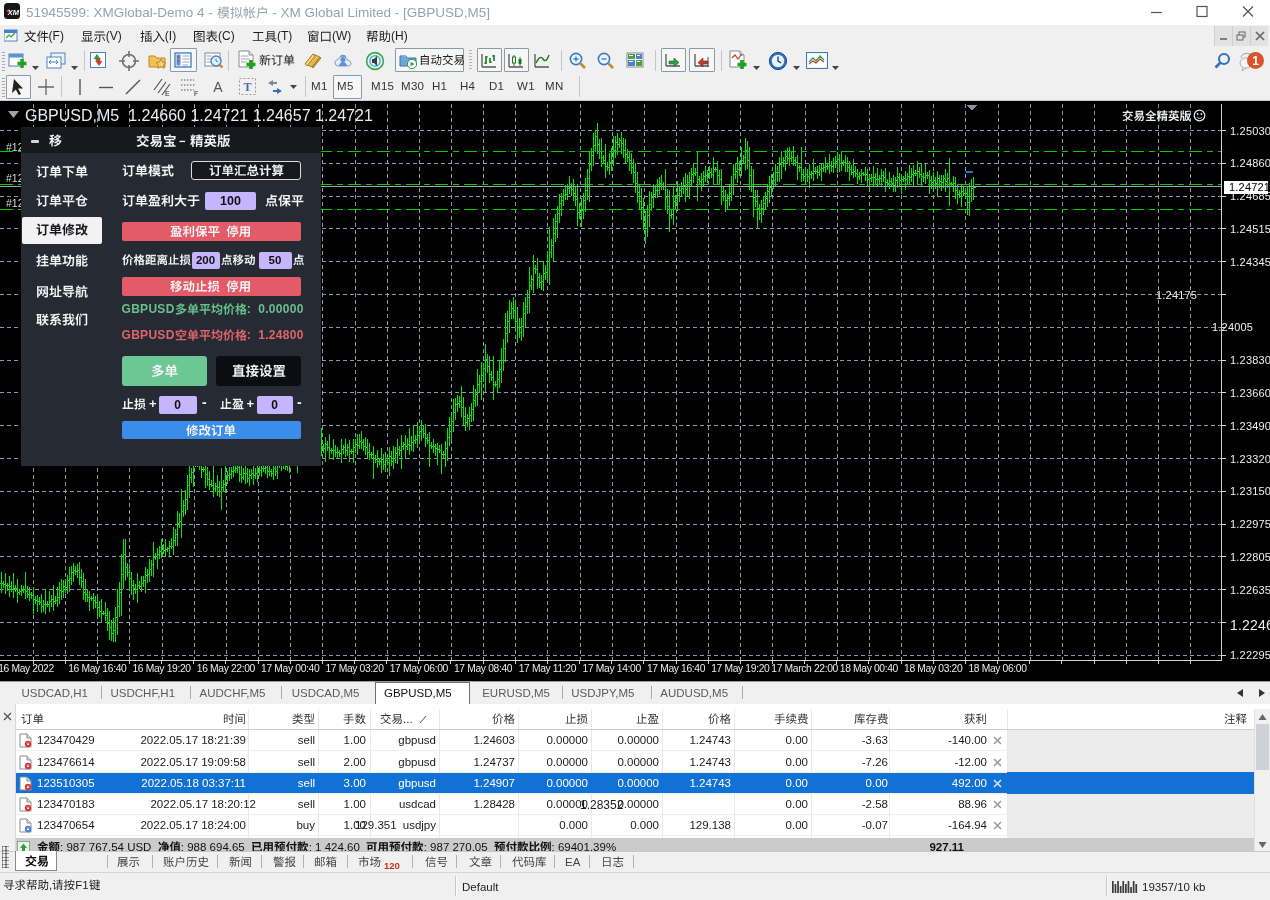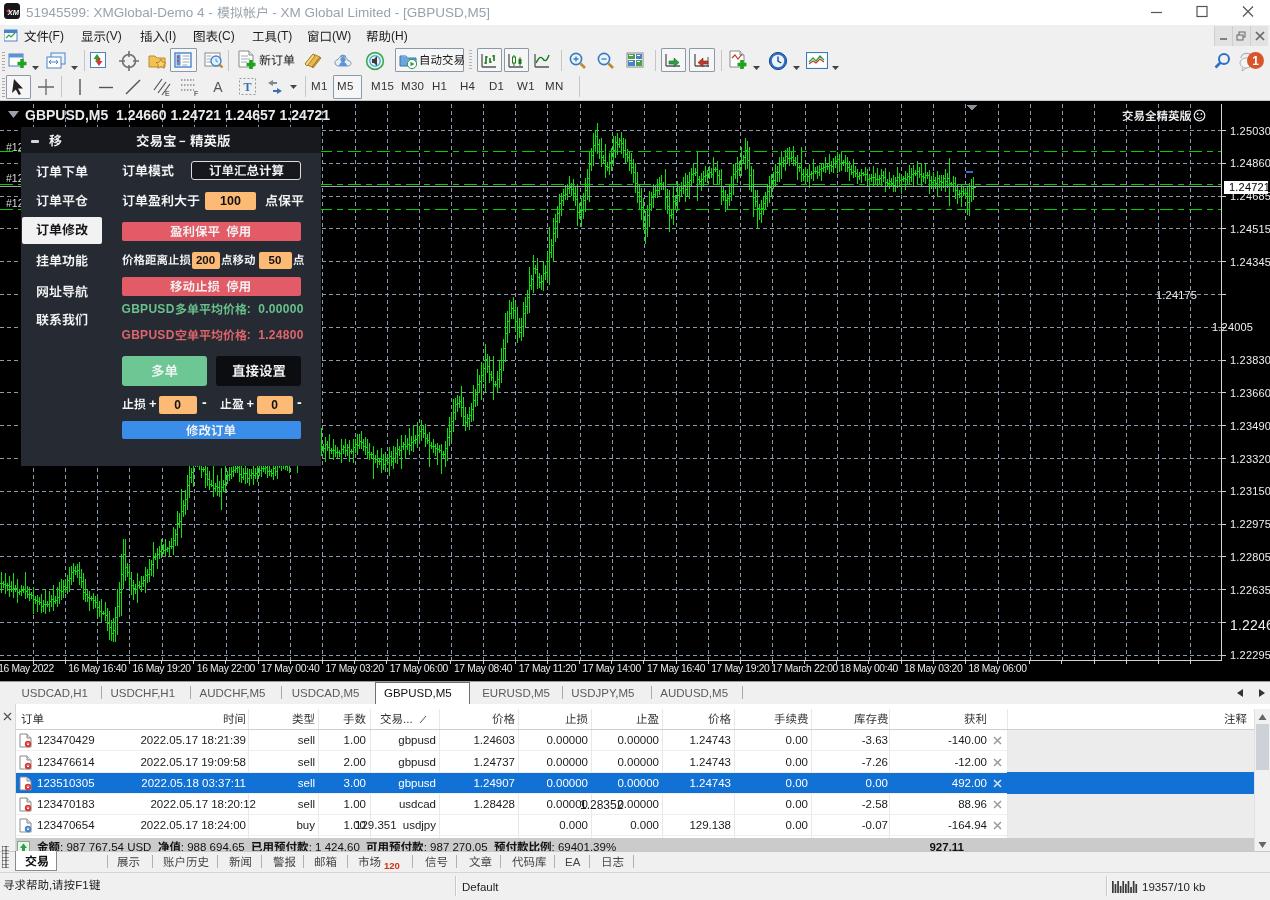--- a/index.html
+++ b/index.html
@@ -1,18 +1,18 @@
 <!DOCTYPE html>
 <html><head><meta charset="utf-8"><style>
 *{margin:0;padding:0;box-sizing:content-box}
 html,body{width:1270px;height:900px;overflow:hidden;background:#000;font-family:"Liberation Sans",sans-serif;-webkit-font-smoothing:antialiased}
 .k{display:block}div{line-height:normal}
 .pressed{position:absolute;background:#f6f6f6;border:1px solid #8a9aa8;border-radius:1px;box-sizing:border-box}
 .mdib{width:18px;height:20px;background:#e2e2e2;border-left:1px solid #cfcfcf;display:flex;align-items:center;justify-content:center;box-sizing:border-box}
-.inp{position:absolute;background:#fdba74;border-radius:2px;color:#111;font-weight:bold;display:flex;align-items:center;justify-content:center;font-family:"Liberation Sans"}
+.inp{position:absolute;background:#c4b5fd;border-radius:2px;color:#111;font-weight:bold;display:flex;align-items:center;justify-content:center;font-family:"Liberation Sans"}
 .rbtn{position:absolute;background:#e25b66;border-radius:2px;display:flex;align-items:center;justify-content:center}
 </style></head><body>
 <svg width="0" height="0" style="position:absolute">
     <defs>
       <path id="R0" d="M32-60C26-52 16-44 7-39C9-38 12-35 13-34C22-39 32-48 39-57ZM62-56C71-49 82-40 87-33L94-38C88-44 77-54 68-60ZM35-42L28-40C32-30 38-22 45-15C34-7 21-2 5 1C6 3 8 6 9 8C25 4 39-2 50-10C61-2 74 4 91 7C92 5 94 2 96 0C80-2 66-7 56-15C63-22 69-30 73-41L65-43C62-34 57-26 50-20C44-26 39-34 35-42ZM42-82C44-79 47-74 48-70L7-70L7-63L93-63L93-70L52-70L56-72C55-75 52-81 49-85Z"></path>
       <path id="R1" d="M72-78C77-73 84-66 88-62L94-66C90-70 83-77 77-82ZM55-83C55-72 56-62 57-53L32-50L34-43L58-46C61-14 69 7 86 8C91 8 95 3 98-14C96-15 93-17 91-18C90-7 89-1 86-1C75-2 68-20 65-47L96-50L94-58L64-54C63-63 63-72 62-83ZM31-83C25-67 14-52 2-42C3-40 6-36 6-35C11-39 16-44 20-49L20 8L28 8L28-60C32-67 35-74 38-81Z"></path>
       <path id="R2" d="M32-34L32-27L60-27L60 8L68 8L68-27L95-27L95-34L68-34L68-56L91-56L91-64L68-64L68-83L60-83L60-64L47-64C48-68 49-73 50-78L43-79C41-66 37-53 31-45C33-44 36-42 37-41C40-45 42-50 45-56L60-56L60-34ZM27-84C21-68 13-54 3-44C4-42 7-38 8-36C11-40 14-44 17-48L17 8L24 8L24-60C28-67 31-74 34-82Z"></path>
       <path id="R3" d="M72-45L72 8L80 8L80-45ZM44-45L44-31C44-22 43-6 28 4C30 5 33 7 34 9C50-3 52-20 52-31L52-45ZM60-84C55-72 44-56 26-46C27-45 30-42 30-41C45-49 55-60 62-72C70-60 81-48 92-42C93-44 95-46 97-48C85-54 73-66 66-78L68-83ZM27-84C22-69 13-54 4-44C5-42 7-38 8-37C11-40 14-44 17-48L17 8L24 8L24-60C28-67 31-74 34-82Z"></path>
       <path id="R4" d="M38-53L38-47L87-47L87-53ZM38-39L38-33L87-33L87-39ZM31-68L31-61L95-61L95-68ZM54-82C57-77 60-72 61-68L68-71C66-74 64-80 61-84ZM37-24L37 8L43 8L43 4L81 4L81 8L88 8L88-24ZM43-2L43-18L81-18L81-2ZM26-84C20-68 12-54 3-44C4-42 7-38 7-37C11-40 14-45 17-50L17 8L24 8L24-62C27-68 30-75 32-82Z"></path>
       <path id="R5" d="M30-76C36-71 41-65 46-59C39-31 27-10 4 1C6 3 10 6 11 7C31-4 44-23 52-49C63-29 70-6 93 7C93 5 95 1 96-2C63-21 66-59 34-82Z"></path>
@@ -158,21 +158,21 @@
     <path d="M0 186.5H1221" stroke="#9aa4ae" stroke-width="1" fill="none"></path>
     <path d="M1221.5 104V661M0 660.5H1221" stroke="#cfd4d9" stroke-width="1" fill="none"></path>
     <path d="M1221 130.5h5M1221 163.3h5M1221 196.1h5M1221 228.9h5M1221 261.7h5M1221 294.5h5M1221 327.3h5M1221 360.1h5M1221 392.9h5M1221 425.7h5M1221 458.5h5M1221 491.3h5M1221 524.1h5M1221 556.9h5M1221 589.7h5M1221 622.5h5M1221 655.3h5" stroke="#cfd4d9" stroke-width="1" fill="none"></path>
     <path d="M33.0 661v3M65.2 661v3M97.3 661v3M129.4 661v3M161.6 661v3M193.8 661v3M225.9 661v3M258.0 661v3M290.2 661v3M322.3 661v3M354.5 661v3M386.6 661v3M418.8 661v3M450.9 661v3M483.1 661v3M515.2 661v3M547.4 661v3M579.5 661v3M611.7 661v3M643.9 661v3M676.0 661v3M708.1 661v3M740.3 661v3M772.4 661v3M804.6 661v3M836.8 661v3M868.9 661v3M901.0 661v3M933.2 661v3M965.3 661v3M997.5 661v3M1029.7 661v3M1061.8 661v3M1094.0 661v3M1126.1 661v3M1158.2 661v3M1190.4 661v3" stroke="#cfd4d9" stroke-width="1" fill="none"></path>
     <path d="M966 172h7" stroke="#2e6fd0" stroke-width="2" fill="none"></path>
     <path d="M967 105h10l-5 6z" fill="#8a9298"></path>
   </svg>
 <svg style="position:absolute;left:8px;top:111px" width="11" height="8" viewBox="0 0 11 8">
     <path d="M0 0h11l-5.5 7z" fill="#9aa2aa"></path>
   </svg>
-<div style="position:absolute;left:25px;top:107px;display:flex;align-items:center;white-space:nowrap;font-size:14px;font-weight:bold;color:#e8eaec">GBPUSD,M5&nbsp; 1.24660 1.24721 1.24657 1.24721</div>
+<div style="position:absolute;left:25px;top:107px;display:flex;align-items:center;white-space:nowrap;font-size:16px;font-weight:normal;color:#e8eaec">GBPUSD,M5&nbsp; 1.24660 1.24721 1.24657 1.24721</div>
 <div style="position:absolute;left:1122px;top:109px;display:flex;align-items:center">
     <svg class="k" width="69.0" height="11.5" viewBox="0 -88 600 100" fill="#e8eaec">
       <use href="#B2" x="0"></use>
       <use href="#B35" x="100"></use>
       <use href="#B12" x="200"></use>
       <use href="#B51" x="300"></use>
       <use href="#B59" x="400"></use>
       <use href="#B43" x="500"></use>
     </svg>
     <svg width="13" height="13" viewBox="0 0 13 13" style="margin-left:2px">

